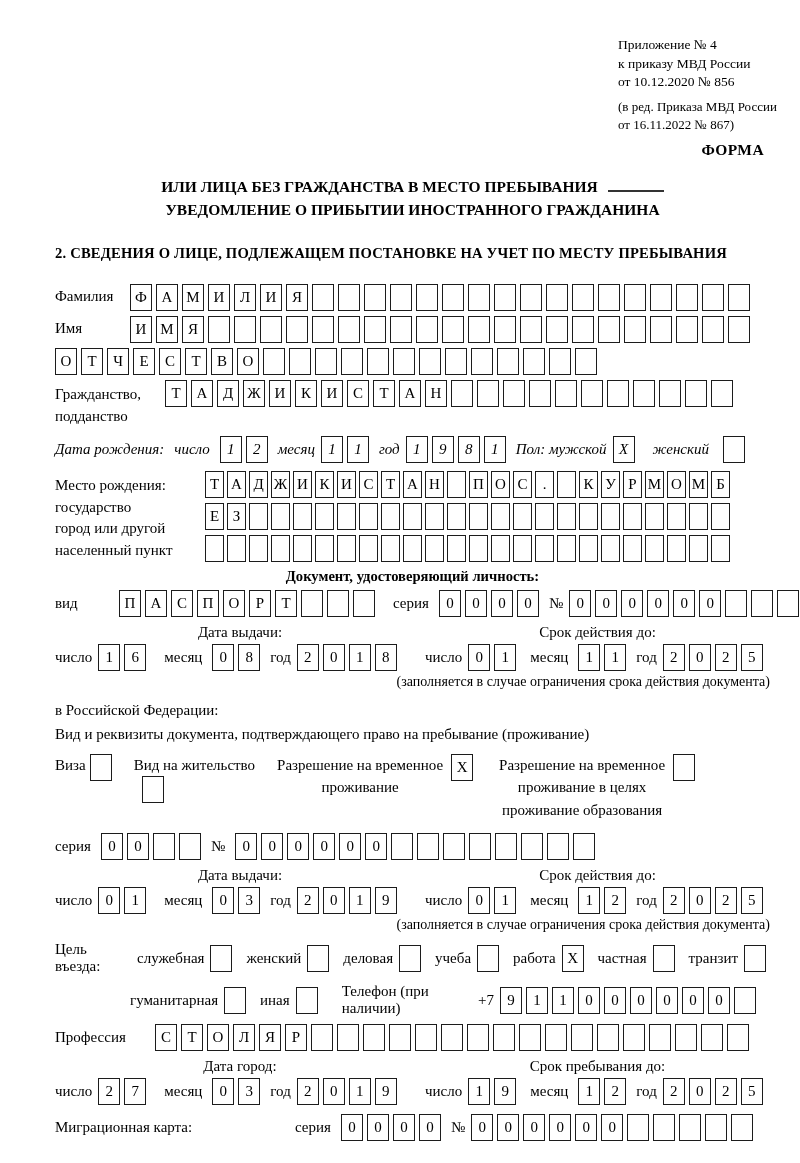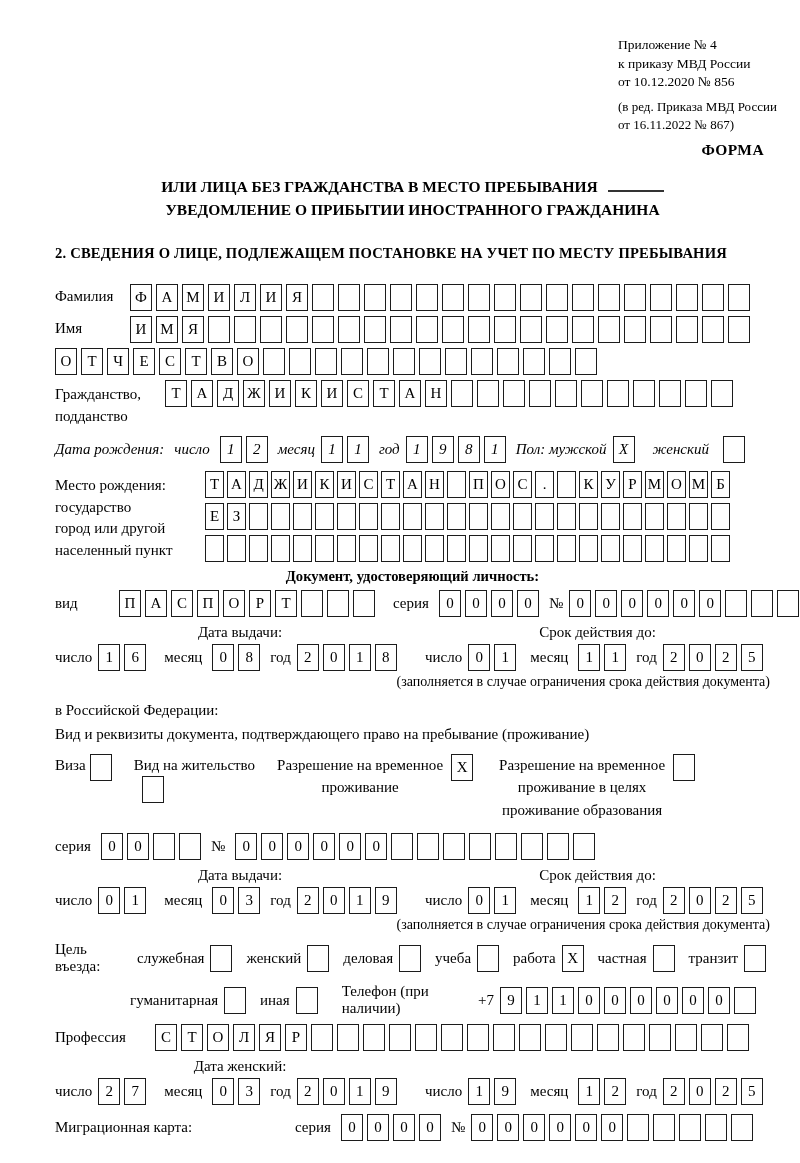--- a/index.html
+++ b/index.html
@@ -255,21 +255,22 @@
     <span class="pl gap14">+7</span>
     <span class="cells"><span class="cell">9</span><span class="cell">1</span><span class="cell">1</span><span class="cell">0</span><span class="cell">0</span><span class="cell">0</span><span class="cell">0</span><span class="cell">0</span><span class="cell">0</span><span class="cell"></span></span>
   </div>
 
   <div class="inlinebits" style="margin-top:7px;">
     <span style="width:100px;">Профессия</span>
     <span class="cells"><span class="cell">С</span><span class="cell">Т</span><span class="cell">О</span><span class="cell">Л</span><span class="cell">Я</span><span class="cell">Р</span><span class="cell"></span><span class="cell"></span><span class="cell"></span><span class="cell"></span><span class="cell"></span><span class="cell"></span><span class="cell"></span><span class="cell"></span><span class="cell"></span><span class="cell"></span><span class="cell"></span><span class="cell"></span><span class="cell"></span><span class="cell"></span><span class="cell"></span><span class="cell"></span><span class="cell"></span></span>
   </div>
 
   <div class="dg-head">
-    <div class="h-left">Дата женский:</div>
+    <div class="h-left">Дата город:</div>
+    <div class="h-right">Срок пребывания до:</div>
   </div>
   <div class="dg-row">
     <div class="dg-left">
       <span>число</span>
       <span class="cells gap6"><span class="cell">2</span><span class="cell">7</span></span>
       <span class="gap14">месяц</span>
       <span class="cells gap10"><span class="cell">0</span><span class="cell">3</span></span>
       <span class="gap6">год</span>
       <span class="cells gap6"><span class="cell">2</span><span class="cell">0</span><span class="cell">1</span><span class="cell">9</span></span>
     </div>

